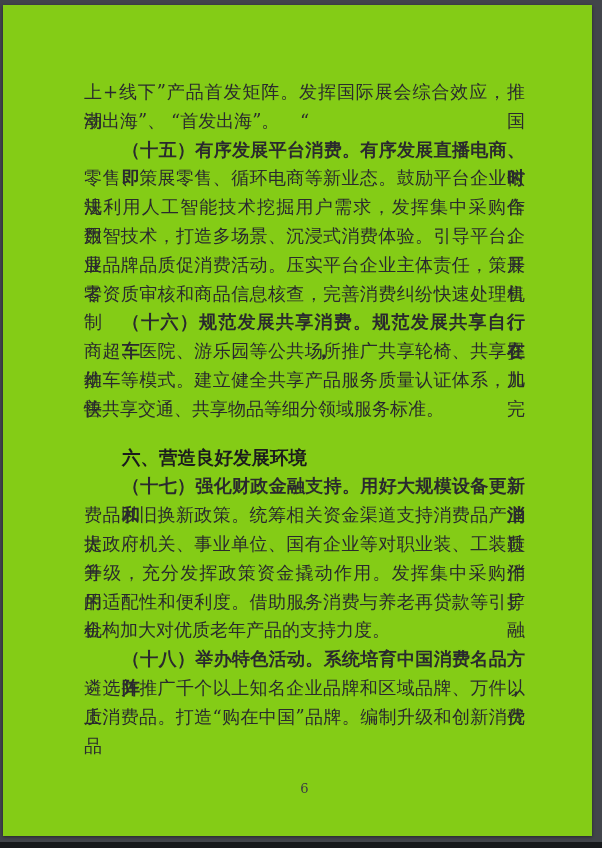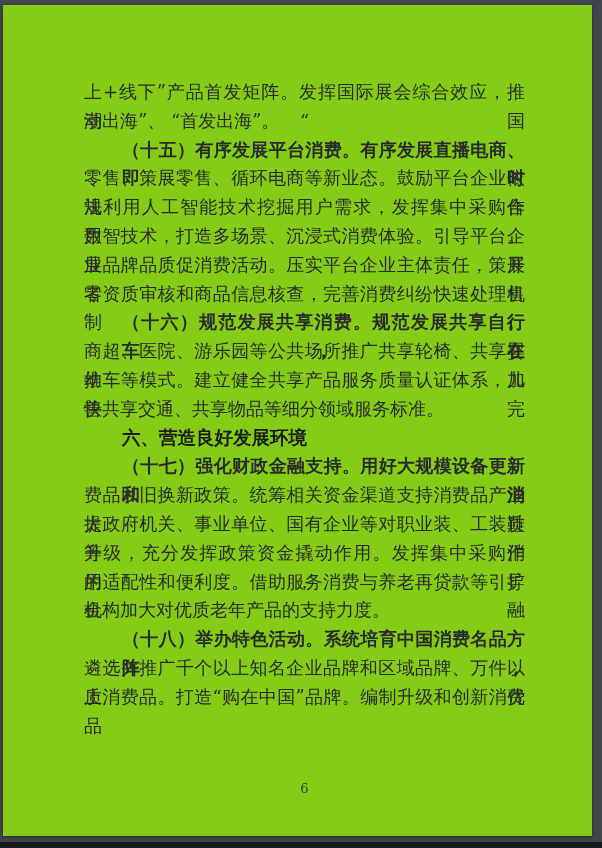--- a/index.html
+++ b/index.html
@@ -58,20 +58,21 @@
     font-weight: bold;
   }
   .line.indent.justify {
     width: 403px;
   }
   .line.heading {
     font-family: "DejaVu Sans", "Liberation Sans", sans-serif;
     font-weight: bold;
     color: #1b1b1d;
     font-size: 18.5px;
+    margin-top: 20px;
   }
   .page-number {
     position: absolute;
     left: 81px;
     top: 776px;
     width: 441px;
     text-align: center;
     font-size: 13px;
     color: #3a3a46;
     font-family: "DejaVu Serif", "Liberation Serif", serif;

